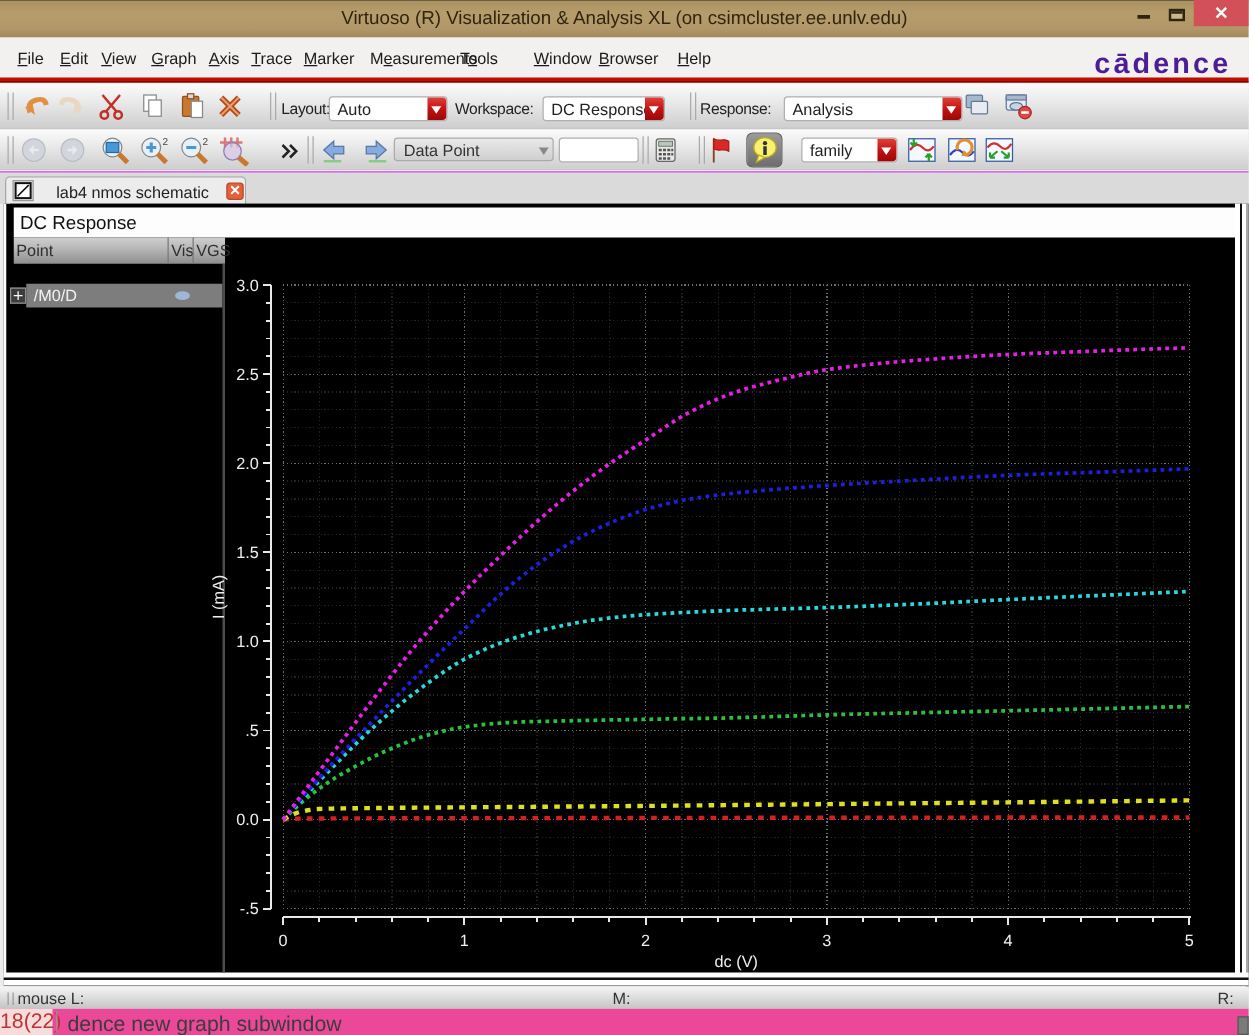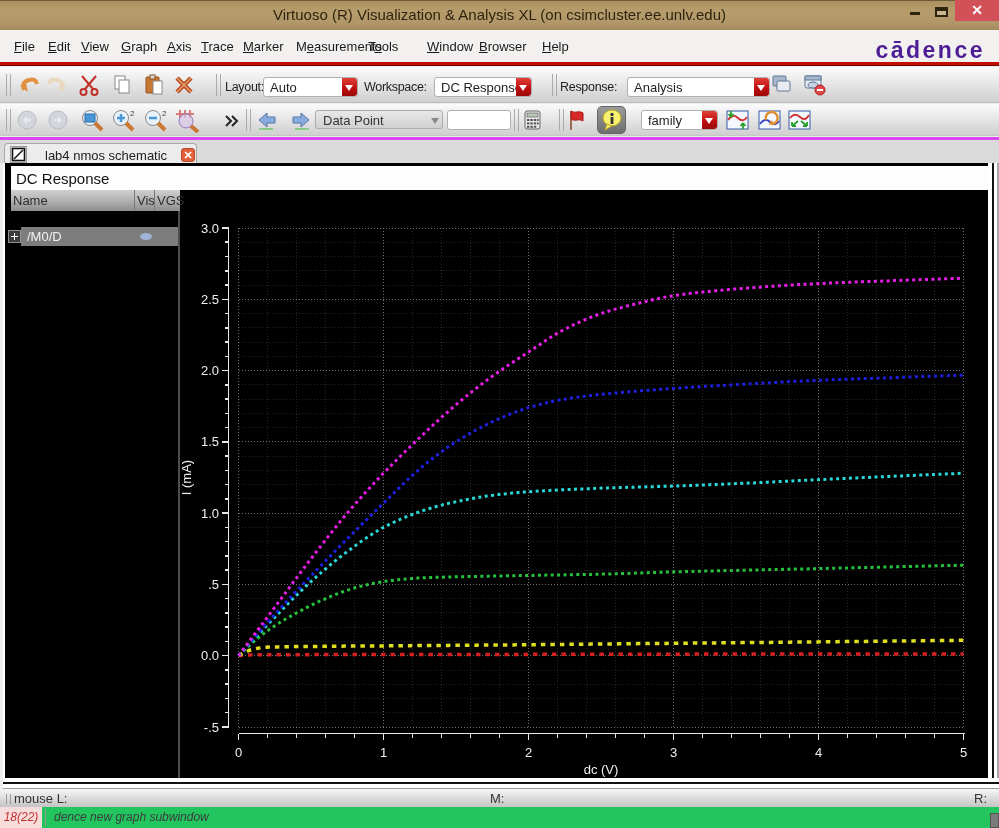--- a/index.html
+++ b/index.html
@@ -34,21 +34,21 @@
 .combo { height:20px; background:#fff; border:1px solid #b0b0b0; border-radius:3px; font-size:13px; color:#222; }
 .combo .ctext { position:absolute; left:6px; top:2px; white-space:nowrap; }
 .combo .cbtn { position:absolute; right:0; top:0; bottom:0; width:15px;
   background:linear-gradient(#e04038,#c01010 55%,#9c0808); border-radius:0 3px 3px 0; }
 .combo .cbtn:after { content:""; position:absolute; left:3px; top:7px;
   border:4px solid transparent; border-top:6px solid #fff; }
 .dcombo { height:19px; background:linear-gradient(#e9e9e9,#cfcfcf); border:1px solid #aaa; border-radius:3px; font-size:13px; color:#333; }
 .entry { height:20px; background:#fff; border:1px solid #b0b0b0; border-radius:3px; }
 
 
-#tabbar { left:0; top:137px; width:999px; height:26px; background:#dadada; border-top:3px solid #d946ef; }
+#tabbar { left:0; top:137px; width:999px; height:26px; background:#dadada; border-top:1px solid #d946ef; }
 #tab1 { left:4px; top:3px; width:193px; height:23px; background:#ececec; border:1px solid #a8a8a8; border-bottom:none; border-radius:4px 4px 0 0; }
 #tabicon { left:10px; top:6px; width:17px; height:17px; background:#e4e4e4; border:1px solid #999; }
 #tabicon svg { display:block; }
 #tabtext { left:45px; top:8px; font-size:13px; color:#222; }
 #tabclose { left:181px; top:8px; width:14px; height:14px; background:#e2603c; border:1px solid #b84a28; border-radius:3px; color:#fff; font-size:11px; font-weight:bold; text-align:center; line-height:13px; }
 
 
 #mainframe { left:3px; top:163px; width:996px; height:626px; background:#000; border-left:2px solid #fff; }
 #mainwhite-r { left:988px; top:163px; width:11px; height:626px; background:linear-gradient(90deg,#fff 0 4px,#111 4px 6px,#fff 6px 9px,#aaa 9px); }
 #mainwhite-b { left:3px; top:778px; width:996px; height:11px; background:#fff; border-bottom:1px solid #999; }
@@ -65,21 +65,21 @@
 #plusbox { left:8px; top:230px; width:13px; height:13px; background:#3c3c3c; border:1px solid #909090; }
 #plusbox:before { content:""; position:absolute; left:2px; top:5px; width:7px; height:1px; background:#fff; }
 #plusbox:after { content:""; position:absolute; left:5px; top:2px; width:1px; height:7px; background:#fff; }
 #eye { left:140px; top:233px; width:12px; height:7px; background:#9fb6d8; border-radius:50%; }
 #vsep { left:178px; top:211px; width:2px; height:567px; background:#4c4c4c; }
 
 
 #statusbar { left:0; top:789px; width:999px; height:18px;
   background:linear-gradient(#f6f6f6,#e2e2e2 40%,#c4c4c4); border-radius:0 4px 0 0;
   font-size:13px; color:#333; }
-#bottombar { left:0; top:807px; width:999px; height:21px; background:#22c55e; font-size:12px;font-style:italic; }
+#bottombar { left:0; top:807px; width:999px; height:21px; background:#ec4899; font-size:17px; }
 #msgnum { left:0; top:0; width:42px; height:21px; background:#f7dcdc; color:#c03333; text-align:center; line-height:20px; }
 #msgsep { left:45px; top:2px; width:1px; height:17px; background:#999; }
 #msgtext { left:54px; top:3px; color:#3c3c3c; }
 #corner { left:990px; top:813px; width:9px; height:15px; background:#7b7b7b; border:1px solid #555; }
 </style>
 </head>
 <body>
 
 <div class="abs" id="titlebar"></div>
 <div class="abs" id="titletext">Virtuoso (R) Visualization &amp; Analysis XL (on csimcluster.ee.unlv.edu)</div>
@@ -290,34 +290,34 @@
 <div class="abs" id="mainframe"></div>
 <div class="abs" id="mainblack"></div>
 <div class="abs" id="mainwhite-r"></div>
 <div class="abs" id="mainwhite-b">
     <i></i>
   </div>
 <div class="abs" id="dcbar">
     <span>DC Response</span>
   </div>
 <div class="abs" id="phead">
-  <span class="col" style="left:2px">Name</span>
+  <span class="col" style="left:2px">Point</span>
   <span class="col" style="left:126px">Vis</span>
   <span class="col" style="left:146px">VGS</span>
   <span class="sep" style="left:123px"></span>
   <span class="sep" style="left:143px"></span>
 </div>
 <div class="abs" id="m0row">
     <span>/M0/D</span>
   </div>
 <div class="abs" id="plusbox"></div>
 <div class="abs" id="eye"></div>
 <div class="abs" id="vsep"></div>
 
-<div class="abs" id="plotwrap" style="left:180px;top:190px;width:703px;height:588px">
+<div class="abs" id="plotwrap" style="left:168px;top:190px;width:703px;height:588px">
 <svg width="808" height="588" style="display:block">
 <g shape-rendering="crispEdges">
 <line x1="58.5" y1="38.0" x2="58.5" y2="537.0" stroke="#242424" stroke-width="1" stroke-dasharray="1,2"></line>
 <line x1="87.5" y1="38.0" x2="87.5" y2="537.0" stroke="#242424" stroke-width="1" stroke-dasharray="1,2"></line>
 <line x1="116.5" y1="38.0" x2="116.5" y2="537.0" stroke="#242424" stroke-width="1" stroke-dasharray="1,2"></line>
 <line x1="145.5" y1="38.0" x2="145.5" y2="537.0" stroke="#242424" stroke-width="1" stroke-dasharray="1,2"></line>
 <line x1="174.5" y1="38.0" x2="174.5" y2="537.0" stroke="#242424" stroke-width="1" stroke-dasharray="1,2"></line>
 <line x1="203.5" y1="38.0" x2="203.5" y2="537.0" stroke="#242424" stroke-width="1" stroke-dasharray="1,2"></line>
 <line x1="232.5" y1="38.0" x2="232.5" y2="537.0" stroke="#242424" stroke-width="1" stroke-dasharray="1,2"></line>
 <line x1="261.5" y1="38.0" x2="261.5" y2="537.0" stroke="#242424" stroke-width="1" stroke-dasharray="1,2"></line>

